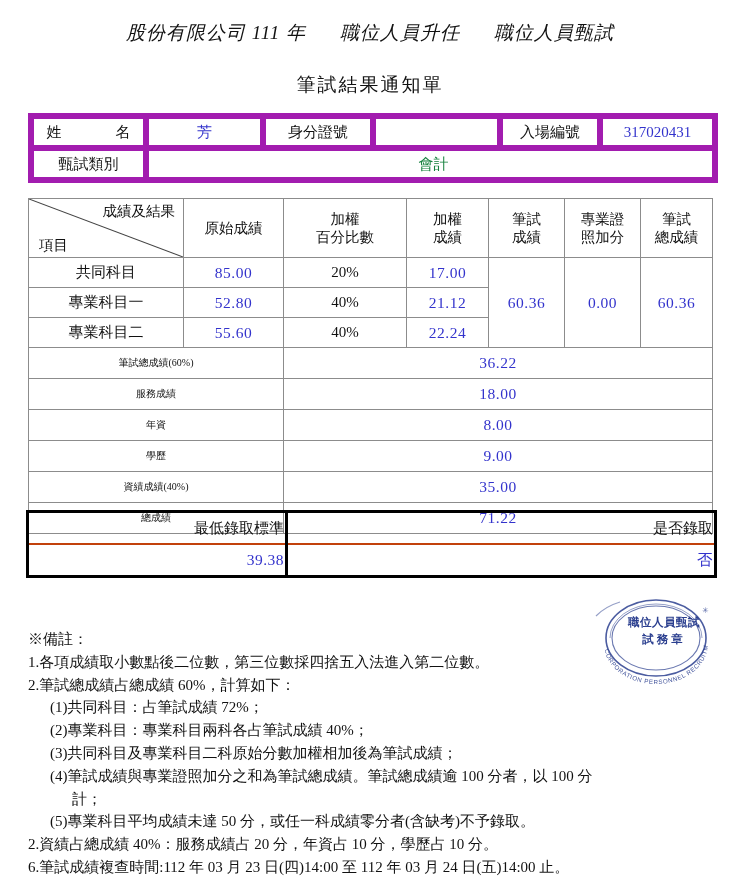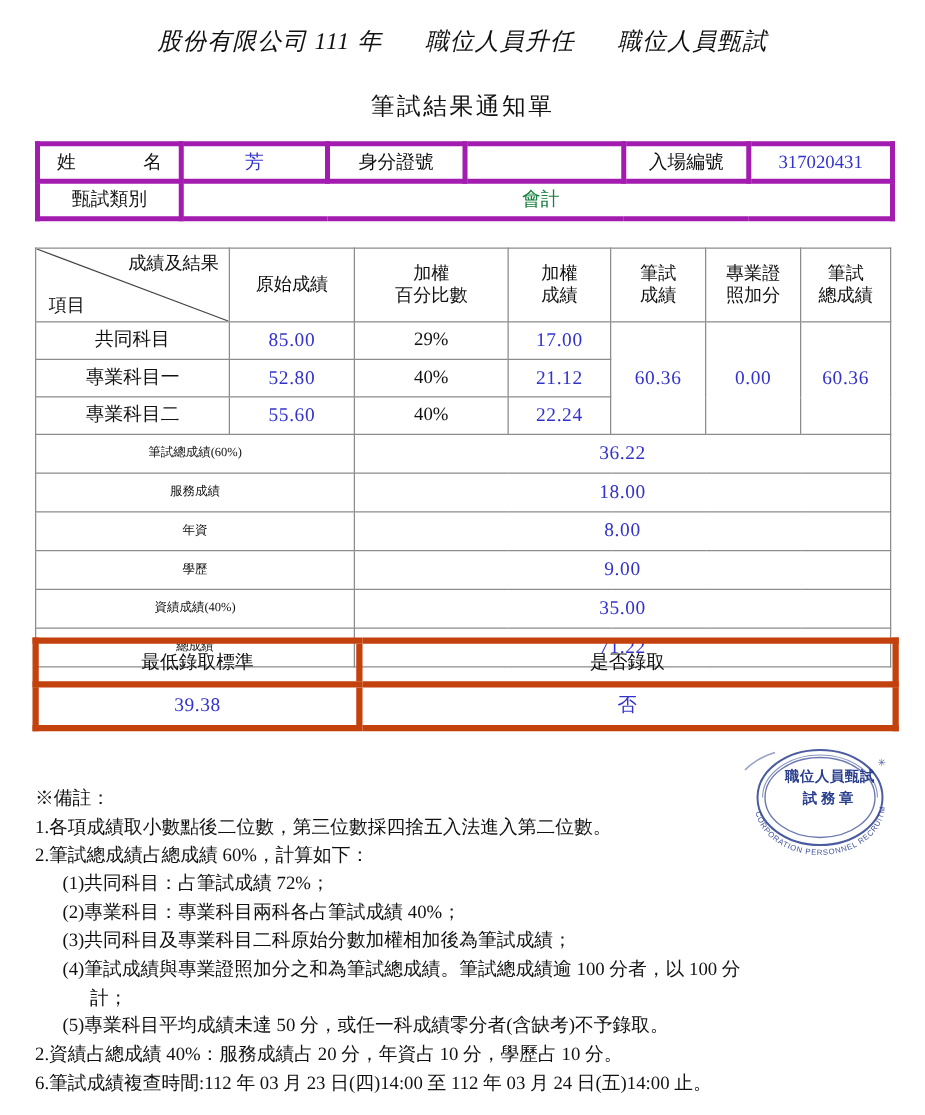--- a/index.html
+++ b/index.html
@@ -51,21 +51,21 @@
   .info-table {
     position: absolute;
     left: 28px;
     top: 113px;
     width: 684px;
     border-collapse: collapse;
     table-layout: fixed;
     font-size: 15px;
   }
   .info-table td {
-    border: 4px solid #a21caf;
+    border: 6px solid #a21caf;
     height: 26px;
     padding: 0 4px;
     text-align: center;
     vertical-align: middle;
     line-height: 1.1;
   }
   .info-table td.val {
     color: #3333cc;
   }
   .info-table td.val-left {
@@ -160,22 +160,22 @@
     position: absolute;
     left: 26px;
     top: 510px;
     width: 688px;
     border-collapse: collapse;
     table-layout: fixed;
     font-size: 15px;
     border: 3px solid #000000;
   }
   .result-table td {
-    border: 5px solid #c2410c;
-    text-align: center;
+    border: 2px solid #c2410c;
+    text-align: right;
     vertical-align: middle;
     height: 28px;
     line-height: 1.2;
   }
   .result-table td.vsep {
     border-right: 3px solid #000000;
   }
   .result-table td.rval {
     color: #3333cc;
     font-size: 15.5px;
@@ -296,21 +296,21 @@
         </td>
         <td class="hdr">
           <div>筆試</div>
           <div>總成績</div>
         </td>
       </tr>
 
       <tr>
         <td class="rowlbl">共同科目</td>
         <td class="rowlbl num">85.00</td>
-        <td class="rowlbl pct">29%</td>
+        <td class="rowlbl pct">20%</td>
         <td class="rowlbl num">17.00</td>
         <td class="span-mid" rowspan="3">60.36</td>
         <td class="span-mid" rowspan="3">0.00</td>
         <td class="span-mid" rowspan="3">60.36</td>
       </tr>
 
       <tr>
         <td class="rowlbl">專業科目一</td>
         <td class="rowlbl num">52.80</td>
         <td class="rowlbl pct">40%</td>

